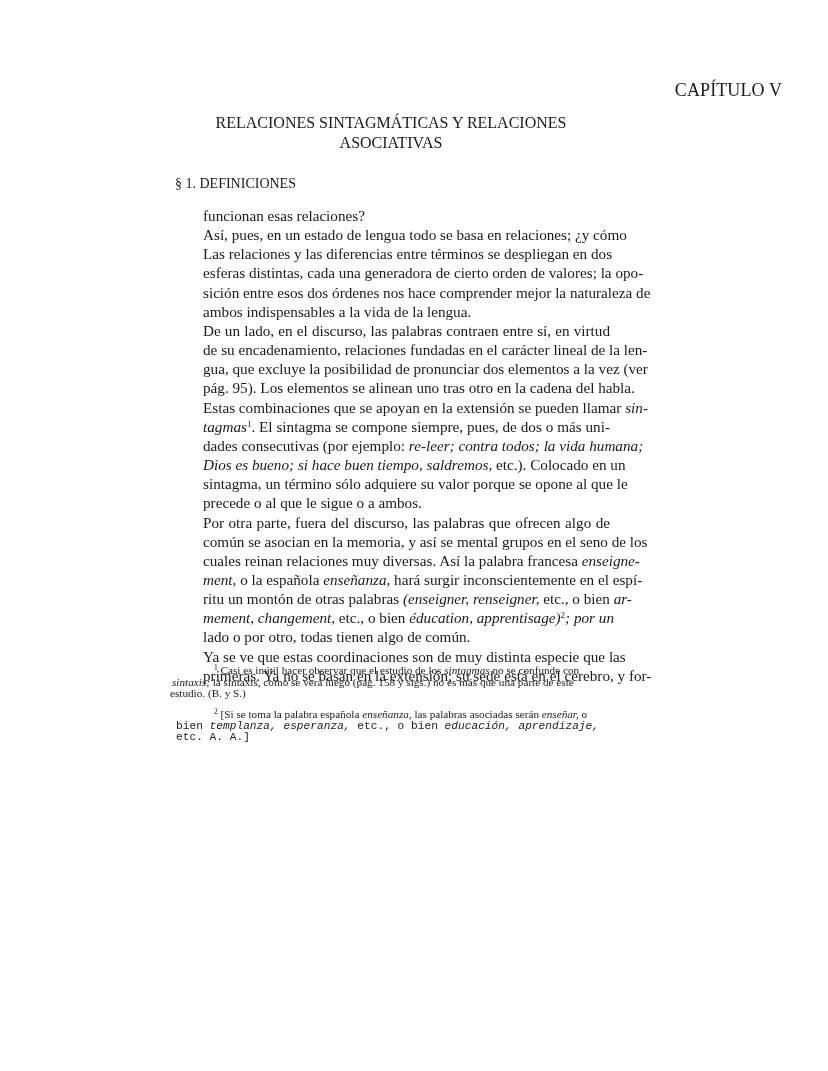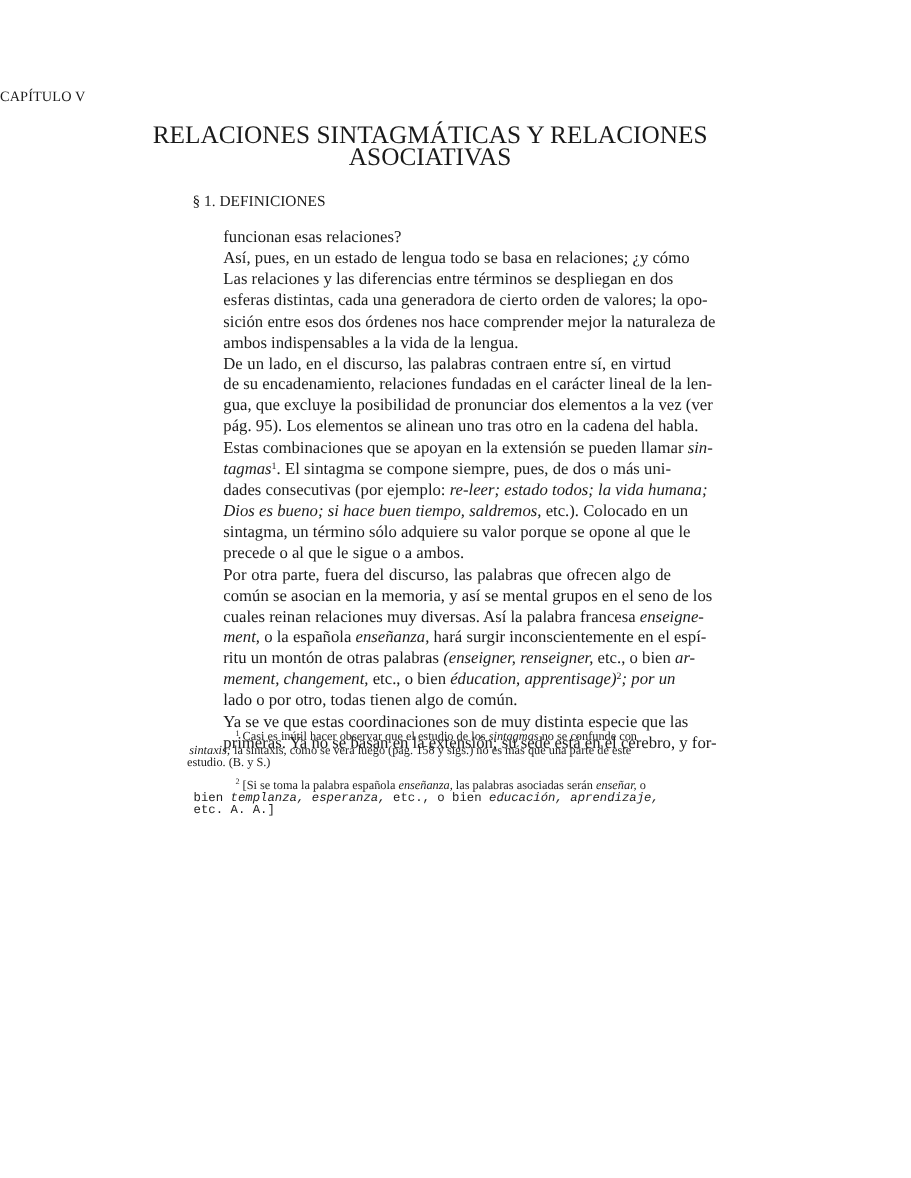--- a/index.html
+++ b/index.html
@@ -1,21 +1,21 @@
 <!DOCTYPE html>
 <html><head>
 <meta charset="utf-8">
 <style>
   html, body { margin: 0; padding: 0; background: #ffffff; }
   body { width: 828px; height: 1071px; position: relative; overflow: hidden;
          font-family: "Liberation Serif", "DejaVu Serif", serif; color: #1a1a1a; }
-  .chapter { position: absolute; top: 80px; left: 0; width: 782px; text-align: left;
-             font-size: 13px; letter-spacing: 0.1px; }
+  .chapter { position: absolute; top: 80px; left: 0; width: 782px; text-align: right;
+             font-size: 18px; letter-spacing: 0.1px; }
   .title { position: absolute; top: 113px; left: 0; width: 782px; text-align: center;
-           font-size: 23px; line-height: 20px; }
+           font-size: 16px; line-height: 20px; }
   .section { position: absolute; top: 176px; left: 175px; font-size: 14px; }
   .body { position: absolute; top: 206px; left: 175px; width: 435px; font-size: 15.2px;
           line-height: 19.15px; text-align: justify; }
   .body p { margin: 0; text-indent: 28px; }
   .body .ln { display: block; text-align: justify; text-align-last: justify; white-space: nowrap; }
   .body .ln.last { text-align-last: left; }
   sup { font-size: 9px; line-height: 0; vertical-align: 5px; }
   .fn { position: absolute; left: 170px; width: 450px; font-size: 11.2px; line-height: 11.5px; }
   .fn1 { top: 665px; }
   .fn1 .l1 { padding-left: 44px; }
@@ -49,21 +49,21 @@
     <span class="ln">sición entre esos dos órdenes nos hace comprender mejor la naturaleza de</span>
     <span class="ln last">ambos indispensables a la vida de la lengua.</span>
   </p>
   <p>
     <span class="ln">De un lado, en el discurso, las palabras contraen entre sí, en virtud</span>
     <span class="ln">de su encadenamiento, relaciones fundadas en el carácter lineal de la len-</span>
     <span class="ln">gua, que excluye la posibilidad de pronunciar dos elementos a la vez (ver</span>
     <span class="ln">pág. 95). Los elementos se alinean uno tras otro en la cadena del habla.</span>
     <span class="ln"><span>Estas combinaciones que se apoyan en la extensión se pueden llamar </span><i>sin-</i></span>
     <span class="ln"><i>tagmas</i><sup>1</sup><span>. El sintagma se compone siempre, pues, de dos o más uni-</span></span>
-    <span class="ln"><span>dades consecutivas (por ejemplo: </span><i>re-leer; estado todos; la vida humana;</i></span>
+    <span class="ln"><span>dades consecutivas (por ejemplo: </span><i>re-leer; contra todos; la vida humana;</i></span>
     <span class="ln"><i>Dios es bueno; si hace buen tiempo, saldremos,</i><span> etc.). Colocado en un</span></span>
     <span class="ln">sintagma, un término sólo adquiere su valor porque se opone al que le</span>
     <span class="ln last">precede o al que le sigue o a ambos.</span>
   </p>
   <p>
     <span class="ln">Por otra parte, fuera del discurso, las palabras que ofrecen algo de</span>
     <span class="ln">común se asocian en la memoria, y así se mental grupos en el seno de los</span>
     <span class="ln"><span>cuales reinan relaciones muy diversas. Así la palabra francesa </span><i>enseigne-</i></span>
     <span class="ln"><i>ment,</i><span> o la española </span><i>enseñanza,</i><span> hará surgir inconscientemente en el espí-</span></span>
     <span class="ln"><span>ritu un montón de otras palabras </span><i>(enseigner, renseigner,</i><span> etc., o bien </span><i>ar-</i></span>

